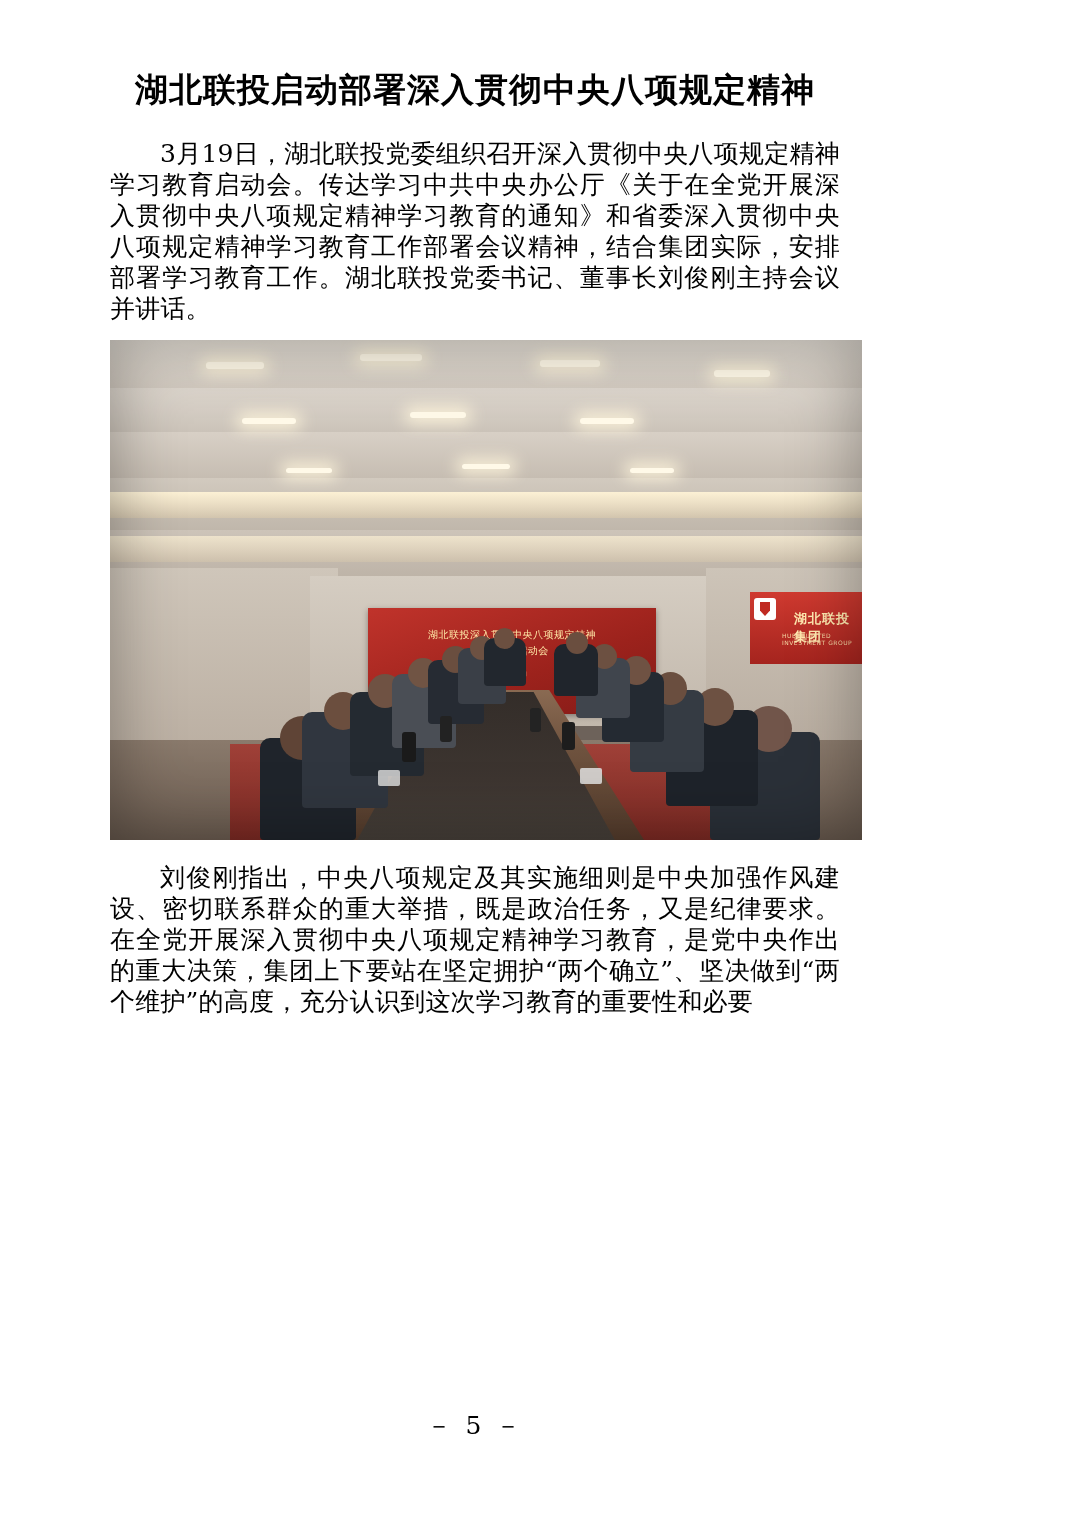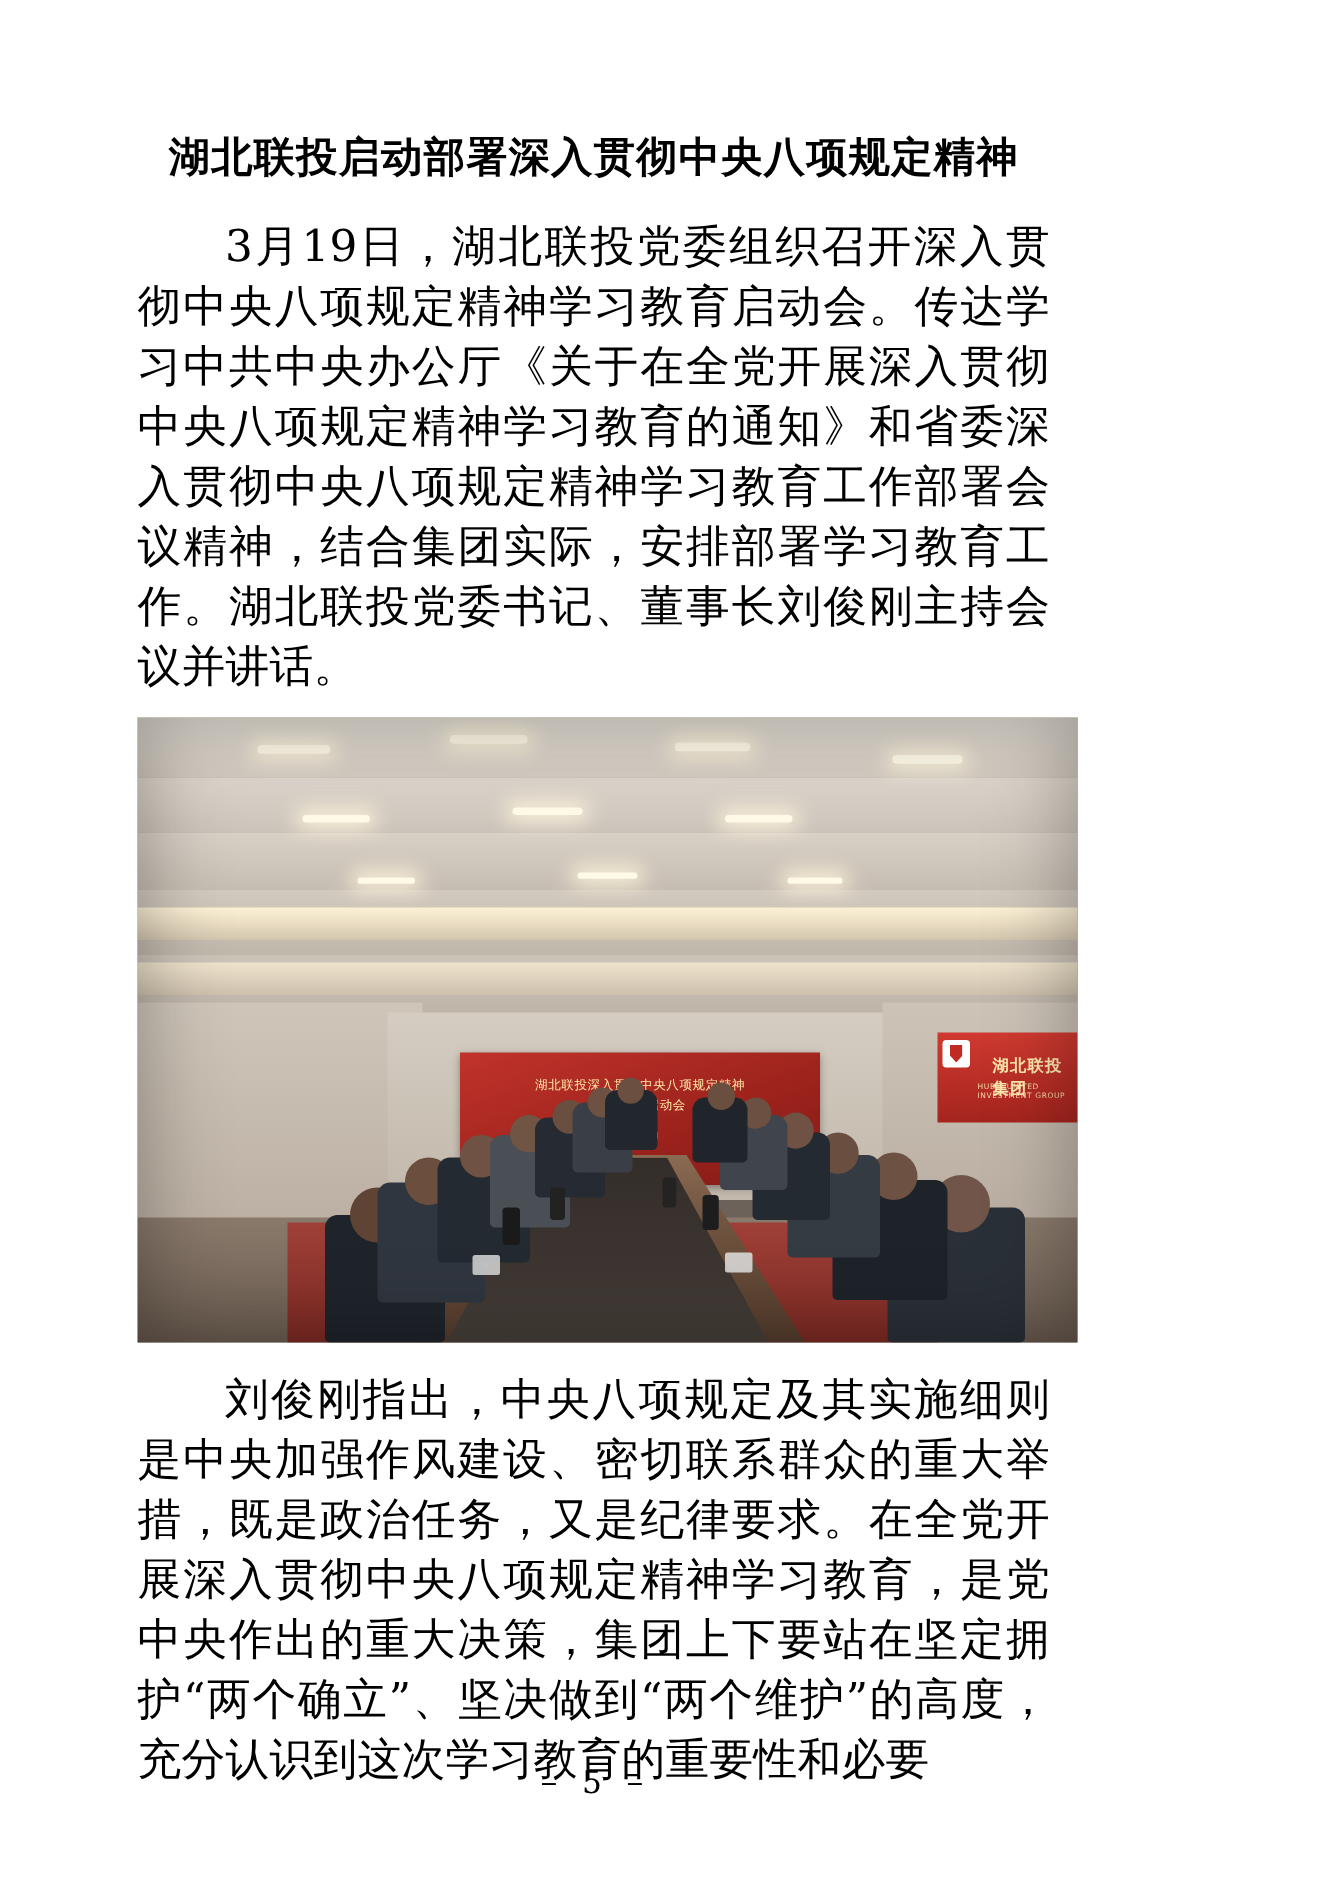--- a/index.html
+++ b/index.html
@@ -12,38 +12,38 @@
     height: 1520px;
     font-family: "DejaVu Serif", "Liberation Serif", serif;
     color: #000000;
     position: relative;
     overflow: hidden;
   }
   .page {
     width: 950px;
     height: 1520px;
     box-sizing: border-box;
-    padding: 100px 110px 0 110px;
+    padding: 64px 110px 0 110px;
     position: relative;
   }
   .doc-title {
     text-align: center;
     font-size: 33px;
     line-height: 52px;
     font-weight: bold;
     letter-spacing: 1px;
     margin: 0 0 22px 0;
     font-family: "DejaVu Serif", "Liberation Serif", serif;
   }
   .doc-title .line2 {
     display: block;
   }
   p.body-text {
-    font-size: 35px;
-    line-height: 48px;
+    font-size: 25px;
+    line-height: 31px;
     text-align: justify;
     text-justify: inter-ideograph;
     text-indent: 2em;
     margin: 0 0 16px 0;
     letter-spacing: 0.2px;
   }
   .figure {
     width: 752px;
     height: 500px;
     margin: 16px auto 22px auto;

